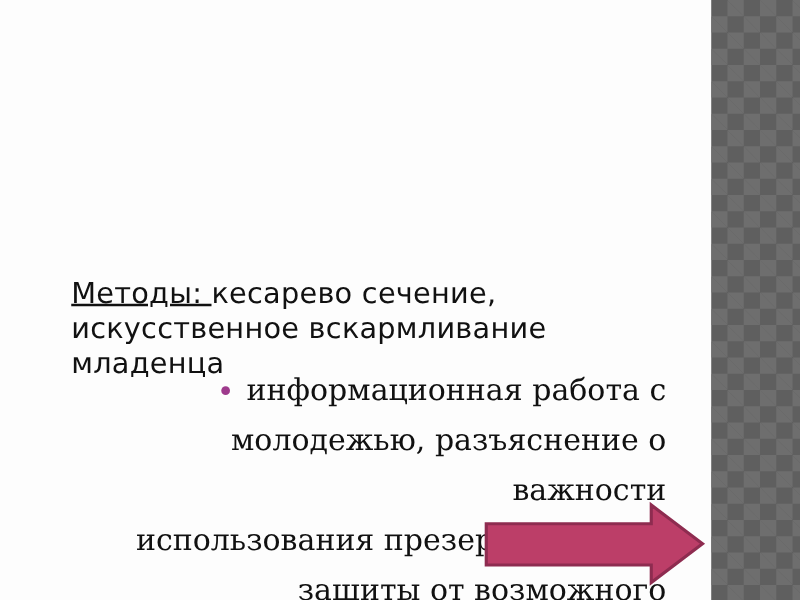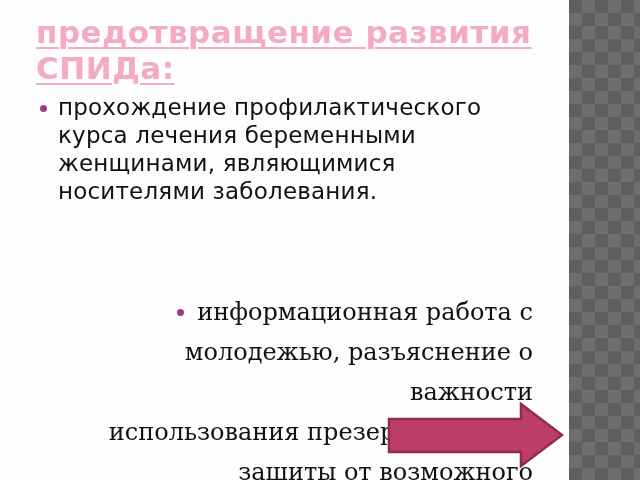--- a/index.html
+++ b/index.html
@@ -64,31 +64,27 @@
 
   .arrow { position: absolute; left: 386px; top: 401px; z-index: 5; }
 </style>
 </head>
 <body>
 
 <div class="slide">
 
   <div class="sidebar"></div>
 
-  <h1 class="title">предотвращение развития
-СПИДа:</h1>
 
-  <div class="para p1">
-    <span class="dot"></span>
-    <p class="ptext">прохождение профилактического
-курса лечения беременными
-женщинами, являющимися
-носителями заболевания.</p>
+
+  <div class="para p2">
+    <p class="ptext"><span class="underline">Методы: </span><span>кесарево сечение,
+искусственное вскармливание
+младенца</span></p>
   </div>
-
 
   <div class="para p3">
     <p class="ptext"><span class="dot"></span><span>информационная работа с
 молодежью, разъяснение о важности
 использования презерватива для
 защиты от возможного
 инфицирования</span></p>
   </div>
 
   <svg class="arrow" width="180" height="70" viewBox="0 0 180 70">

